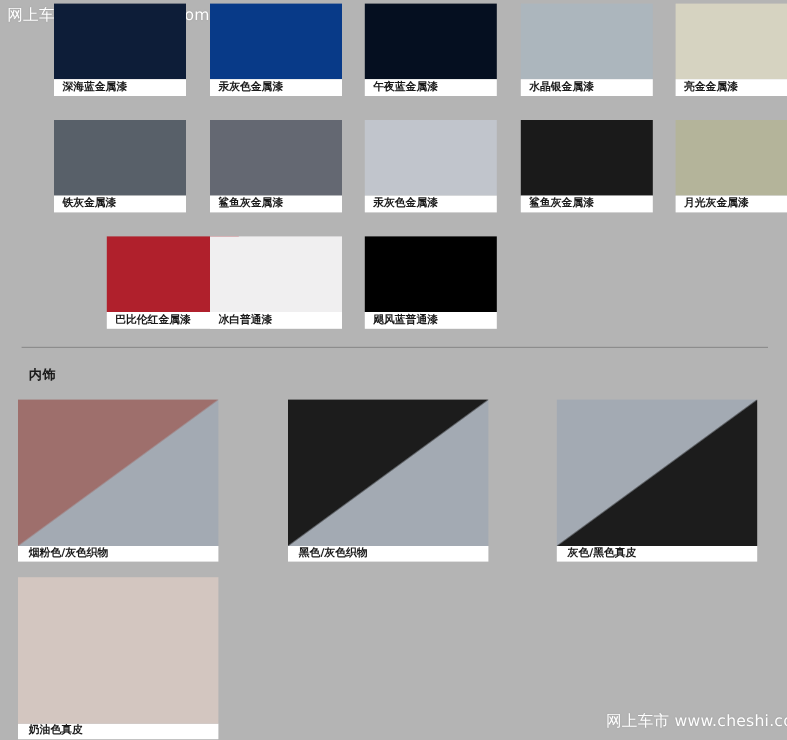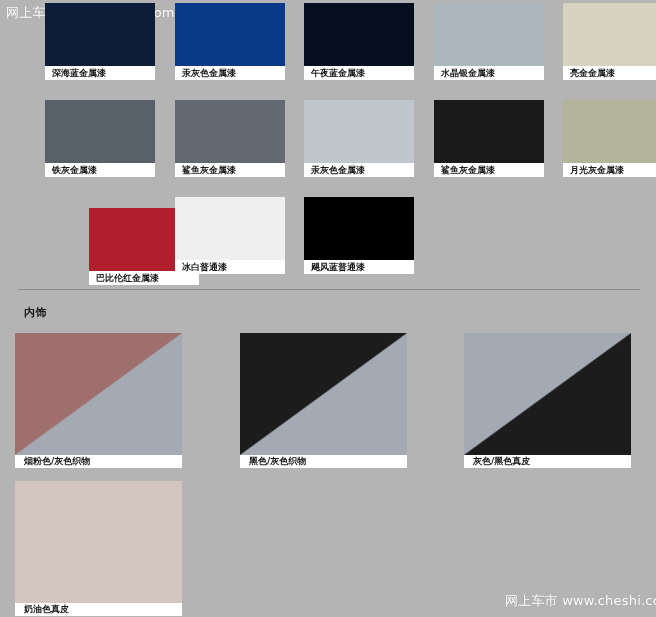--- a/index.html
+++ b/index.html
@@ -193,21 +193,21 @@
         <div class="label-bar">
           <span>鲨鱼灰金属漆</span>
         </div>
       </div>
       <div class="swatch" style="left: 533px; top: 100px;">
         <div class="chip" style="background: rgb(180, 180, 154);"></div>
         <div class="label-bar">
           <span>月光灰金属漆</span>
         </div>
       </div>
-      <div class="swatch" style="left: 15px; top: 208px; padding-left: 44px;">
+      <div class="swatch" style="left: 15px; top: 197px; padding-left: 44px;">
         <div class="chip" style="background: rgb(176, 32, 44);"></div>
         <div class="label-bar">
           <span>巴比伦红金属漆</span>
         </div>
       </div>
       <div class="swatch" style="left: 145px; top: 197px;">
         <div class="chip" style="background: rgb(240, 239, 240);"></div>
         <div class="label-bar">
           <span>冰白普通漆</span>
         </div>

